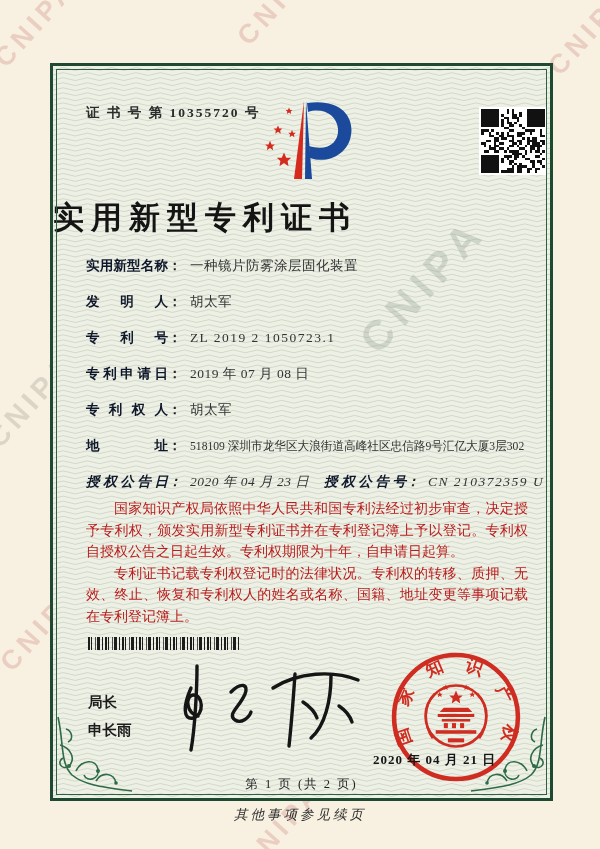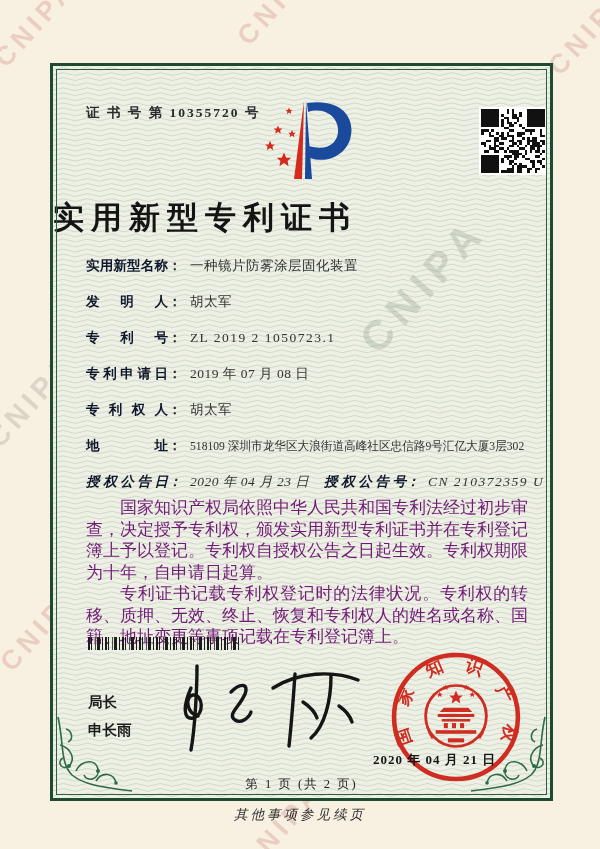--- a/index.html
+++ b/index.html
@@ -31,22 +31,22 @@
   .frow{margin-bottom:16px;line-height:20px;white-space:nowrap;}
   .flabel{display:inline-block;width:82px;font-weight:bold;color:#0f172a;
           text-align:justify;text-align-last:justify;vertical-align:top;}
   .colon{font-weight:bold;}
   .fvalue{margin-left:5px;color:#333;letter-spacing:.5px;}
   .fvalue.num{letter-spacing:1.5px;}
   .fvalue.long{display:inline-block;font-size:12.5px;letter-spacing:0;transform:scaleX(.93);transform-origin:left center;}
   .frow.double{display:flex;font-style:italic;}
   .fgroup1{flex:0 0 238px;}
   
-  .bodytext{position:absolute;left:33px;right:22px;top:432px;font-size:17px;line-height:21.5px;
-            text-align:justify;color:#701a75;font-family:Liberation Mono, monospace;}
+  .bodytext{position:absolute;left:33px;right:22px;top:432px;font-size:14px;line-height:21.5px;
+            text-align:justify;color:#b91c1c;}
   .bodytext p{margin:0;text-indent:2em;}
   
   .barcode{position:absolute;left:35px;top:571px;width:153px;height:13px;
     background:repeating-linear-gradient(90deg,#1c1c1c 0 2px,transparent 2px 3px,#1c1c1c 3px 4px,
       transparent 4px 7px,#4a4a4a 7px 8px,transparent 8px 9px,#1c1c1c 9px 12px,transparent 12px 14px,
       #1c1c1c 14px 15px,transparent 15px 17px);}
   
   .director{position:absolute;left:35px;top:622px;font-family:"Liberation Sans","DejaVu Sans",sans-serif;
             font-weight:bold;font-size:14.5px;color:#1c1c1c;line-height:28px;}
   .sig{position:absolute;left:100px;top:592px;width:225px;height:105px;}

